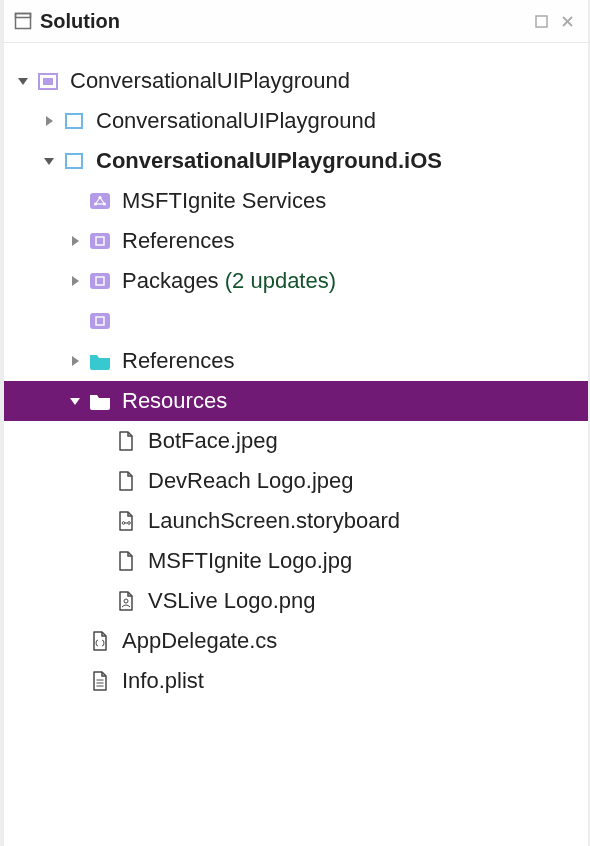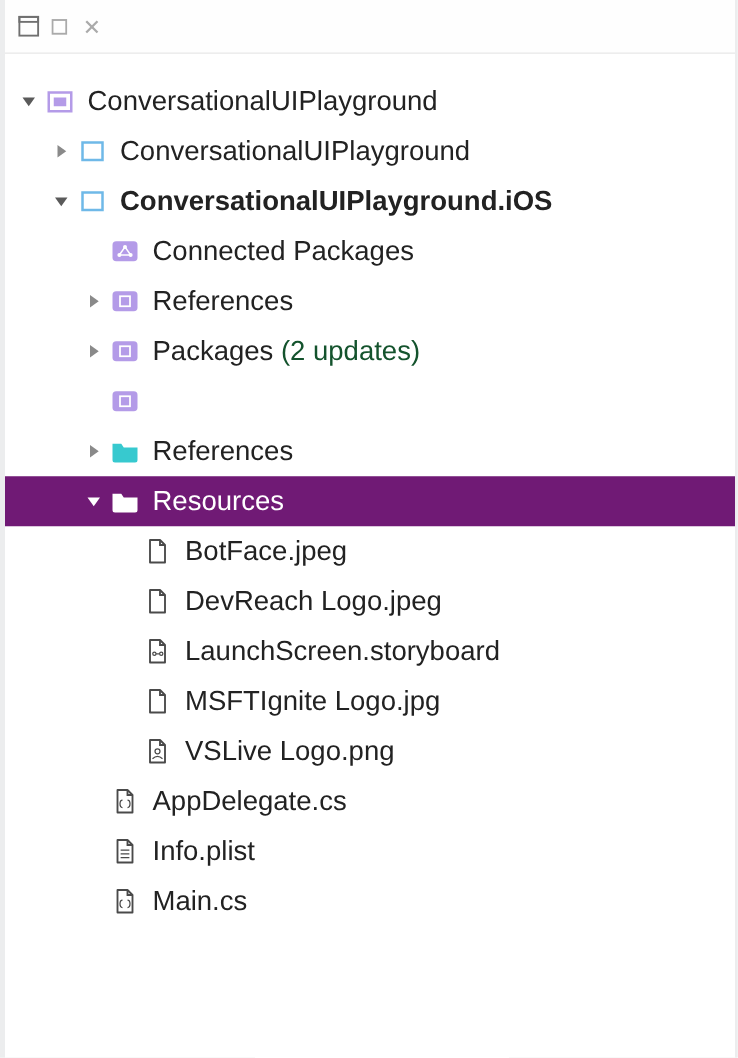--- a/index.html
+++ b/index.html
@@ -89,20 +89,21 @@
 
 <div class="window">
 
   <div class="header">
     <span class="hicon">
       <svg width="18" height="18" viewBox="0 0 18 18">
         <rect x="1.5" y="1.5" width="15" height="15" fill="none" stroke="#707070" stroke-width="1.5"></rect>
         <rect x="1.5" y="1.5" width="15" height="4" fill="none" stroke="#707070" stroke-width="1.5"></rect>
       </svg>
     </span>
+    <span class="title">Solution</span>
     <span class="winbtn">
       <svg width="13" height="13" viewBox="0 0 13 13">
         <rect x="1" y="1" width="11" height="11" fill="none" stroke="#aaaaaa" stroke-width="1.5"></rect>
       </svg>
     </span>
     <span class="winbtn">
       <svg width="13" height="13" viewBox="0 0 13 13">
         <line x1="2" y1="2" x2="11" y2="11" stroke="#aaaaaa" stroke-width="1.8"></line>
         <line x1="11" y1="2" x2="2" y2="11" stroke="#aaaaaa" stroke-width="1.8"></line>
       </svg>
@@ -163,21 +164,21 @@
         <svg width="22" height="20" viewBox="0 0 22 20">
           <rect x="1" y="2" width="20" height="16" rx="3" fill="#b49be8"></rect>
           <circle cx="11" cy="6.5" r="1.6" fill="#fff"></circle>
           <circle cx="6.5" cy="13" r="1.6" fill="#fff"></circle>
           <circle cx="15.5" cy="13" r="1.6" fill="#fff"></circle>
           <line x1="11" y1="6.5" x2="6.5" y2="13" stroke="#fff" stroke-width="1.2"></line>
           <line x1="11" y1="6.5" x2="15.5" y2="13" stroke="#fff" stroke-width="1.2"></line>
           <line x1="6.5" y1="13" x2="15.5" y2="13" stroke="#fff" stroke-width="1.2"></line>
         </svg>
       </span>
-      <span class="label">Connected Packages</span>
+      <span class="label">MSFTIgnite Services</span>
     </div>
 
     <div class="row">
       <span class="indent" style="width:60px"></span>
       <span class="disc">
         <svg width="12" height="12" viewBox="0 0 12 12">
             <polygon points="3,1 10,6 3,11" fill="#8a8a8a"></polygon>
           </svg>
       </span>
       <span class="icon">
@@ -329,27 +330,15 @@
           <path d="M3 2 h8 l4 4 v14 H3 Z" fill="#fff" stroke="#4a4a4a" stroke-width="1.5" stroke-linejoin="round"></path>
           <path d="M11 2 v4 h4" fill="none" stroke="#4a4a4a" stroke-width="1.5"></path>
           <line x1="5.5" y1="10" x2="12.5" y2="10" stroke="#4a4a4a" stroke-width="1"></line>
           <line x1="5.5" y1="13" x2="12.5" y2="13" stroke="#4a4a4a" stroke-width="1"></line>
           <line x1="5.5" y1="16" x2="12.5" y2="16" stroke="#4a4a4a" stroke-width="1"></line>
         </svg>
       </span>
       <span class="label">Info.plist</span>
     </div>
 
-    <div class="row">
-      <span class="indent" style="width:82px"></span>
-      <span class="icon">
-        <svg width="18" height="22" viewBox="0 0 18 22">
-          <path d="M3 2 h8 l4 4 v14 H3 Z" fill="#fff" stroke="#4a4a4a" stroke-width="1.5" stroke-linejoin="round"></path>
-          <path d="M11 2 v4 h4" fill="none" stroke="#4a4a4a" stroke-width="1.5"></path>
-          <path d="M7 10 q-2 0 -2 3 q0 3 2 3" fill="none" stroke="#4a4a4a" stroke-width="1"></path>
-          <path d="M11 10 q2 0 2 3 q0 3 -2 3" fill="none" stroke="#4a4a4a" stroke-width="1"></path>
-        </svg>
-      </span>
-      <span class="label">Main.cs</span>
-    </div>
 
   </div>
 </div>
 
 </body></html>

